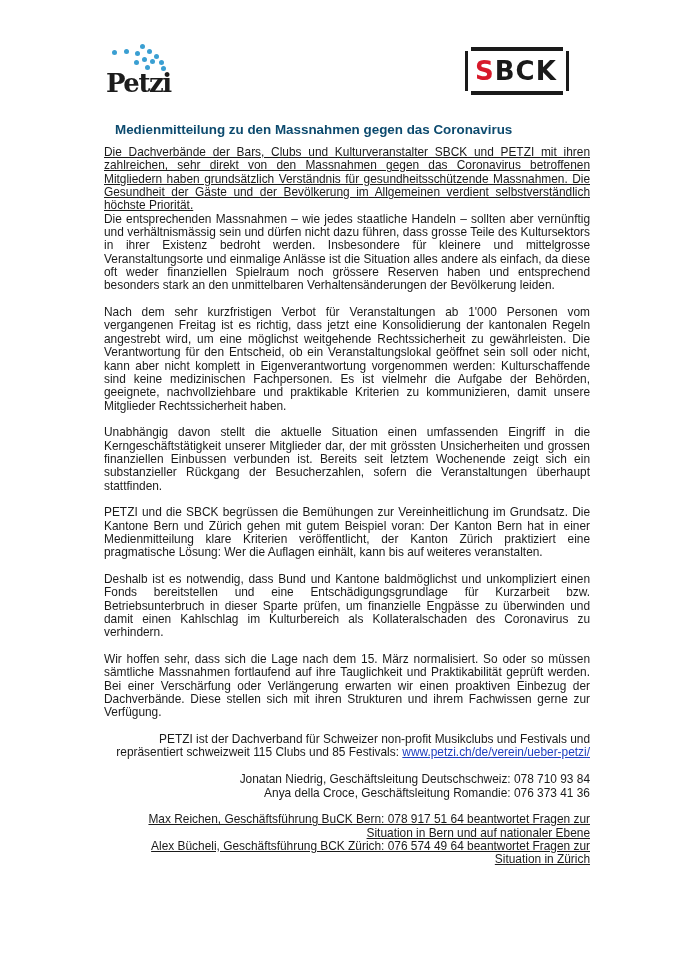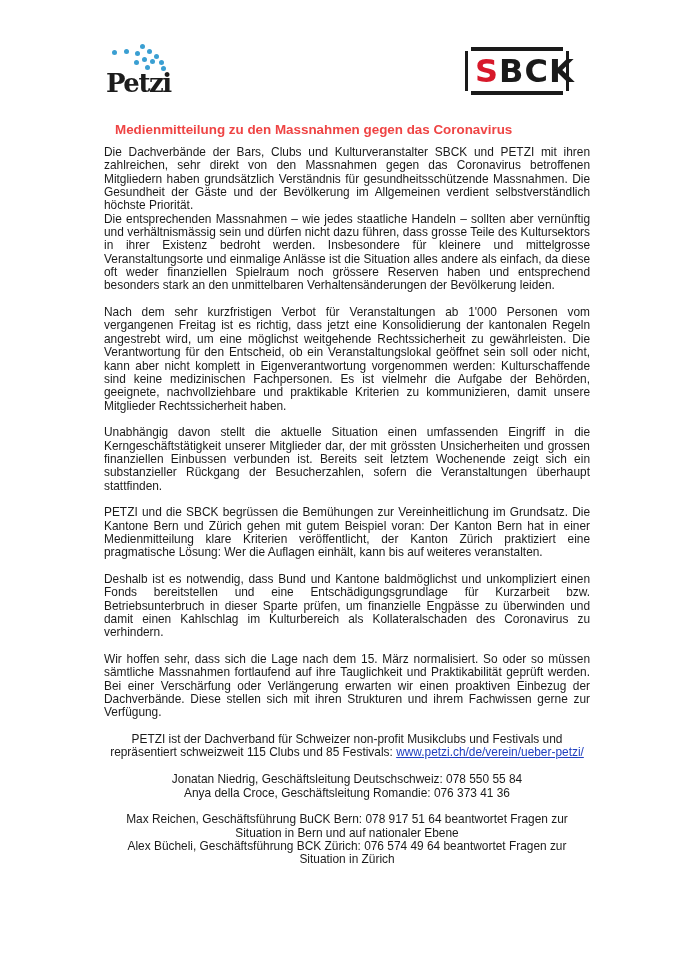--- a/index.html
+++ b/index.html
@@ -6,27 +6,27 @@
   body { width: 678px; height: 960px; position: relative; overflow: hidden;
          font-family: "Liberation Sans", sans-serif; color: #1a1a1a; }
   .page { position: absolute; left: 0; top: 0; width: 660px; height: 960px; background: #fff; }
   .logo-petzi { position: absolute; left: 104px; top: 44px; width: 80px; height: 58px; }
   .logo-petzi .dot { position: absolute; width: 5px; height: 5px; border-radius: 50%; background: #3a9fd2; }
   .logo-petzi .word { position: absolute; left: 2px; top: 26px; font-family: "DejaVu Serif", serif;
         font-weight: bold; font-size: 26px; letter-spacing: -1.5px; color: #1c1c1c; line-height: 1; }
   .logo-sbck { position: absolute; left: 465px; top: 47px; width: 104px; height: 48px; }
   .logo-sbck .bar { position: absolute; background: #1a1a1a; }
   .logo-sbck .text { position: absolute; left: 10px; top: 7px; font-family: "DejaVu Sans", sans-serif;
-        font-weight: bold; font-size: 32px; letter-spacing: 1px; line-height: 34px; color: #1a1a1a; }
+        font-weight: bold; font-size: 26px; letter-spacing: 1px; line-height: 34px; color: #1a1a1a; }
   .logo-sbck .text .s { color: #d7192a; }
-  .title { position: absolute; left: 104px; top: 122px; width: 490px; font-weight: bold; font-size: 13.4px; color: #ef4444; padding-left: 11px; }
+  .title { position: absolute; left: 104px; top: 122px; width: 490px; font-weight: bold; font-size: 13.4px; color: #0c4a6e; padding-left: 11px; }
   .body { position: absolute; left: 104px; top: 146px; width: 486px; font-size: 11.9px; line-height: 13.35px; }
   .body p { margin: 0 0 13.35px 0; text-align: justify; }
-  .body p.left { text-align: center; }
-  .body p.nogap { margin-bottom: 0; }
+  .body p.left { text-align: right; }
+  .body p.nogap { margin-bottom: 0; text-decoration: underline; }
   .link { color: #1f3fbf; text-decoration: underline; }
 </style>
 </head>
 <body>
 
 <div class="page">
 
   <div class="logo-petzi">
     <span class="dot" style="left:36px;top:0px"></span>
     <span class="dot" style="left:8px;top:6px"></span>
@@ -57,18 +57,18 @@
     <p class="nogap">Die Dachverbände der Bars, Clubs und Kulturveranstalter SBCK und PETZI mit ihren zahlreichen, sehr direkt von den Massnahmen gegen das Coronavirus betroffenen Mitgliedern haben grundsätzlich Verständnis für gesundheitsschützende Massnahmen. Die Gesundheit der Gäste und der Bevölkerung im Allgemeinen verdient selbstverständlich höchste Priorität.</p>
     <p>Die entsprechenden Massnahmen – wie jedes staatliche Handeln – sollten aber vernünftig und verhältnismässig sein und dürfen nicht dazu führen, dass grosse Teile des Kultursektors in ihrer Existenz bedroht werden. Insbesondere für kleinere und mittelgrosse Veranstaltungsorte und einmalige Anlässe ist die Situation alles andere als einfach, da diese oft weder finanziellen Spielraum noch grössere Reserven haben und entsprechend besonders stark an den unmittelbaren Verhaltensänderungen der Bevölkerung leiden.</p>
     <p>Nach dem sehr kurzfristigen Verbot für Veranstaltungen ab 1'000 Personen vom vergangenen Freitag ist es richtig, dass jetzt eine Konsolidierung der kantonalen Regeln angestrebt wird, um eine möglichst weitgehende Rechtssicherheit zu gewährleisten. Die Verantwortung für den Entscheid, ob ein Veranstaltungslokal geöffnet sein soll oder nicht, kann aber nicht komplett in Eigenverantwortung vorgenommen werden: Kulturschaffende sind keine medizinischen Fachpersonen. Es ist vielmehr die Aufgabe der Behörden, geeignete, nachvollziehbare und praktikable Kriterien zu kommunizieren, damit unsere Mitglieder Rechtssicherheit haben.</p>
     <p>Unabhängig davon stellt die aktuelle Situation einen umfassenden Eingriff in die Kerngeschäftstätigkeit unserer Mitglieder dar, der mit grössten Unsicherheiten und grossen finanziellen Einbussen verbunden ist. Bereits seit letztem Wochenende zeigt sich ein substanzieller Rückgang der Besucherzahlen, sofern die Veranstaltungen überhaupt stattfinden.</p>
     <p>PETZI und die SBCK begrüssen die Bemühungen zur Vereinheitlichung im Grundsatz. Die Kantone Bern und Zürich gehen mit gutem Beispiel voran: Der Kanton Bern hat in einer Medienmitteilung klare Kriterien veröffentlicht, der Kanton Zürich praktiziert eine pragmatische Lösung: Wer die Auflagen einhält, kann bis auf weiteres veranstalten.</p>
     <p>Deshalb ist es notwendig, dass Bund und Kantone baldmöglichst und unkompliziert einen Fonds bereitstellen und eine Entschädigungsgrundlage für Kurzarbeit bzw. Betriebsunterbruch in dieser Sparte prüfen, um finanzielle Engpässe zu überwinden und damit einen Kahlschlag im Kulturbereich als Kollateralschaden des Coronavirus zu verhindern.</p>
     <p>Wir hoffen sehr, dass sich die Lage nach dem 15. März normalisiert. So oder so müssen sämtliche Massnahmen fortlaufend auf ihre Tauglichkeit und Praktikabilität geprüft werden. Bei einer Verschärfung oder Verlängerung erwarten wir einen proaktiven Einbezug der Dachverbände. Diese stellen sich mit ihren Strukturen und ihrem Fachwissen gerne zur Verfügung.</p>
 
     <p class="left"><span>PETZI ist der Dachverband für Schweizer non-profit Musikclubs und Festivals und repräsentiert schweizweit 115 Clubs und 85 Festivals: </span><a class="link" href="www.petzi.ch/de/verein/ueber-petzi/">www.petzi.ch/de/verein/ueber-petzi/</a></p>
 
-    <p class="left"><span>Jonatan Niedrig, Geschäftsleitung Deutschschweiz: 078 550 55 84</span><br><span>Anya della Croce, Geschäftsleitung Romandie: 076 373 41 36</span></p>
+    <p class="left"><span>Jonatan Niedrig, Geschäftsleitung Deutschschweiz: 078 710 93 84</span><br><span>Anya della Croce, Geschäftsleitung Romandie: 076 373 41 36</span></p>
 
 
     <p class="left nogap"><span>Max Reichen, Geschäftsführung BuCK Bern: 078 917 51 64 beantwortet Fragen zur Situation in Bern und auf nationaler Ebene</span><br><span>Alex Bücheli, Geschäftsführung BCK Zürich: 076 574 49 64 beantwortet Fragen zur Situation in Zürich</span></p>
   </div>
 </div>
 
 </body></html>

